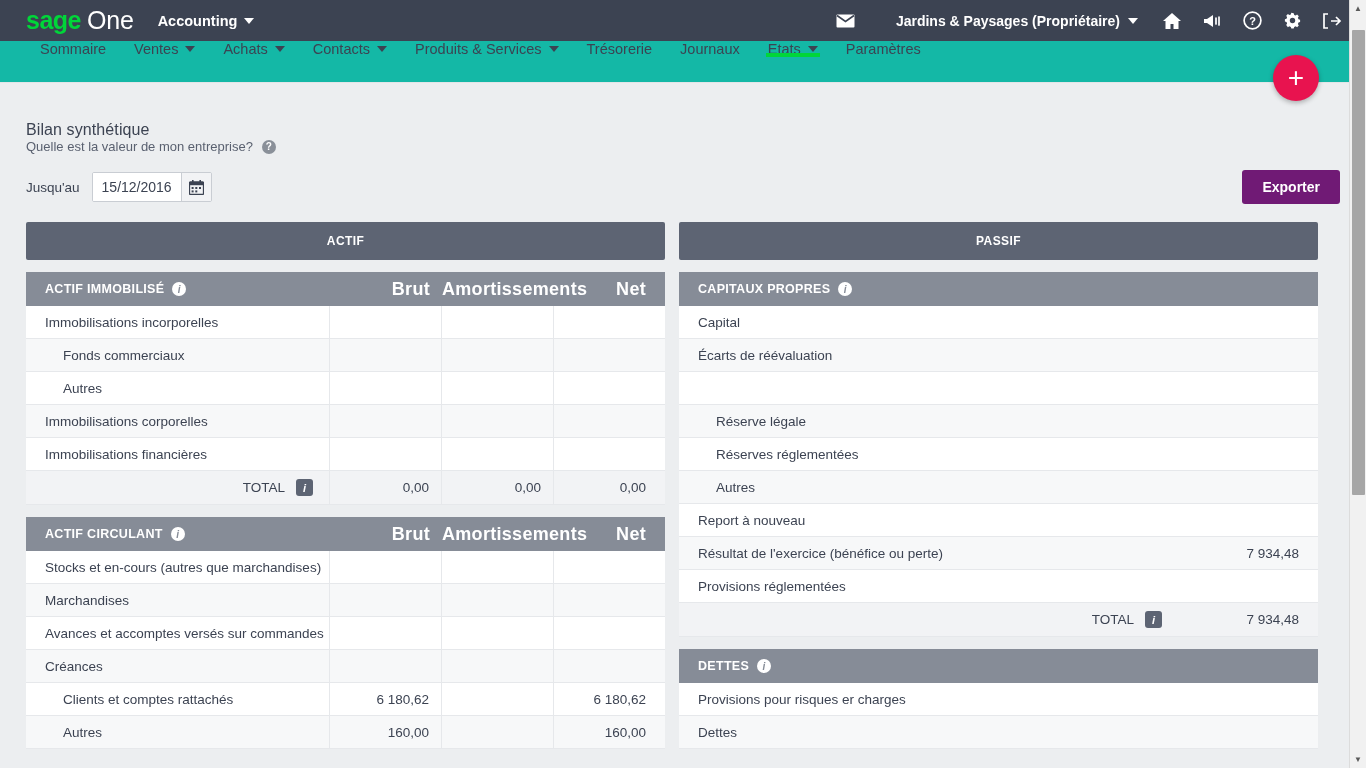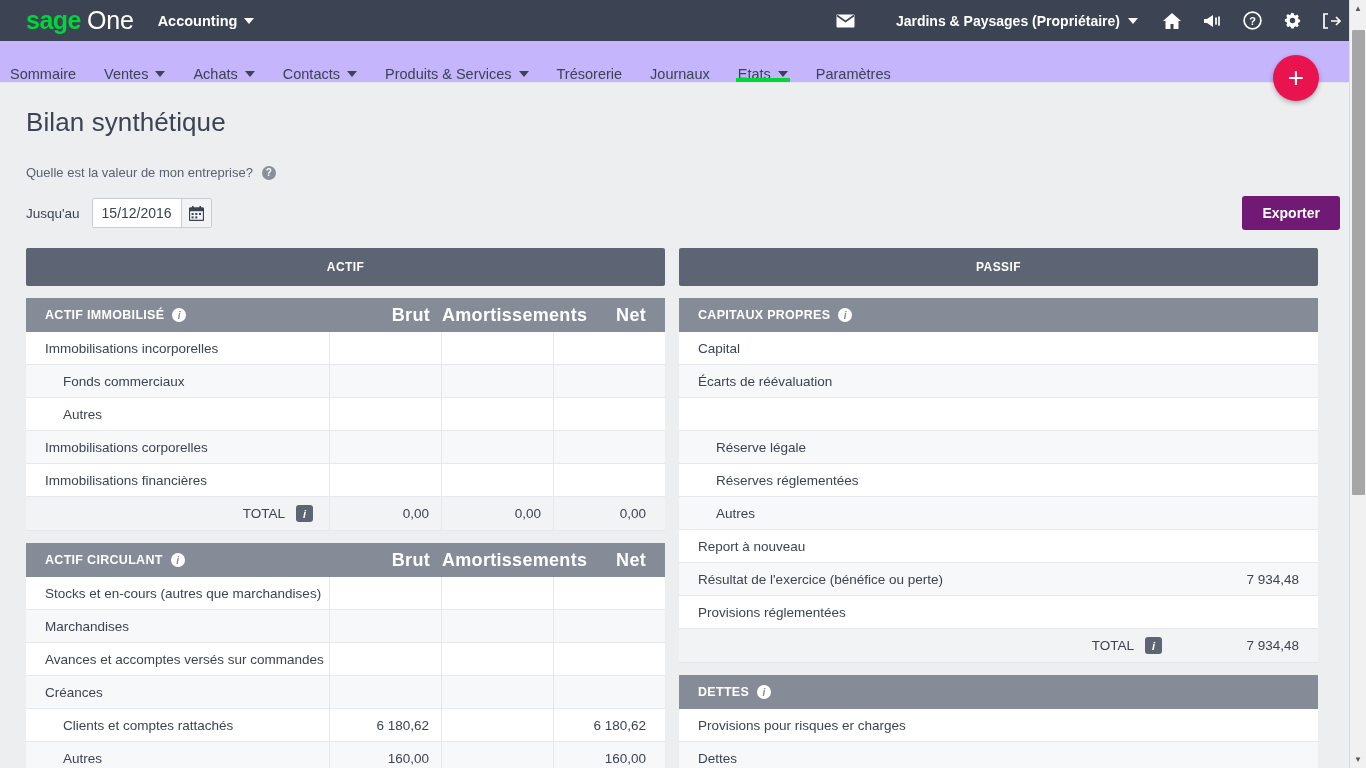--- a/index.html
+++ b/index.html
@@ -50,23 +50,23 @@
   }
   .company {
     color: #FFFFFF; font-size: 14px; font-weight: bold;
     display: flex; align-items: center; gap: 8px;
     cursor: pointer; margin-right: 14px; margin-left: 8px;
   }
   .env-icon { margin-right: 22px; }
 
   
   .navbar {
-    height: 42px; background: #c4b5fd;
-    display: flex; align-items: flex-end;
-    padding-left: 10px;
+    height: 42px; background: #14b8a6;
+    display: flex; align-items: flex-start;
+    padding-left: 40px;
     position: relative;
     border-bottom: 1px solid #E3E5E8;
   }
   .nav-item {
     display: flex; align-items: center; gap: 7px;
     padding: 0 14px; font-size: 14.5px; color: #3C4352;
     cursor: pointer; position: relative; white-space: nowrap;
   }
   .nav-item:first-child { padding-left: 0; }
   .nav-item .caret { border-top-color: #3C4352; }
@@ -86,25 +86,25 @@
   }
 
   
   .page {
     height: 685px; background: #ECEEF0;
     padding: 0 26px;
     position: relative;
     overflow: hidden;
   }
   .page-title {
-    font-size: 26px; color: #3C4352; font-weight: normal;
-    padding-top: 24px; letter-spacing: .1px;
+    font-size: 16px; color: #3C4352; font-weight: normal;
+    padding-top: 38px; letter-spacing: .1px;
   }
   .subtitle {
-    font-size: 13px; color: #5A6170; margin-top: 27px;
+    font-size: 13px; color: #5A6170; margin-top: 0;
     display: flex; align-items: center; gap: 9px;
   }
   .help-circle {
     width: 14px; height: 14px; border-radius: 50%;
     background: #8A9099; color: #FFFFFF;
     font-size: 10px; font-weight: bold;
     display: inline-flex; align-items: center; justify-content: center;
     cursor: pointer;
   }
 

